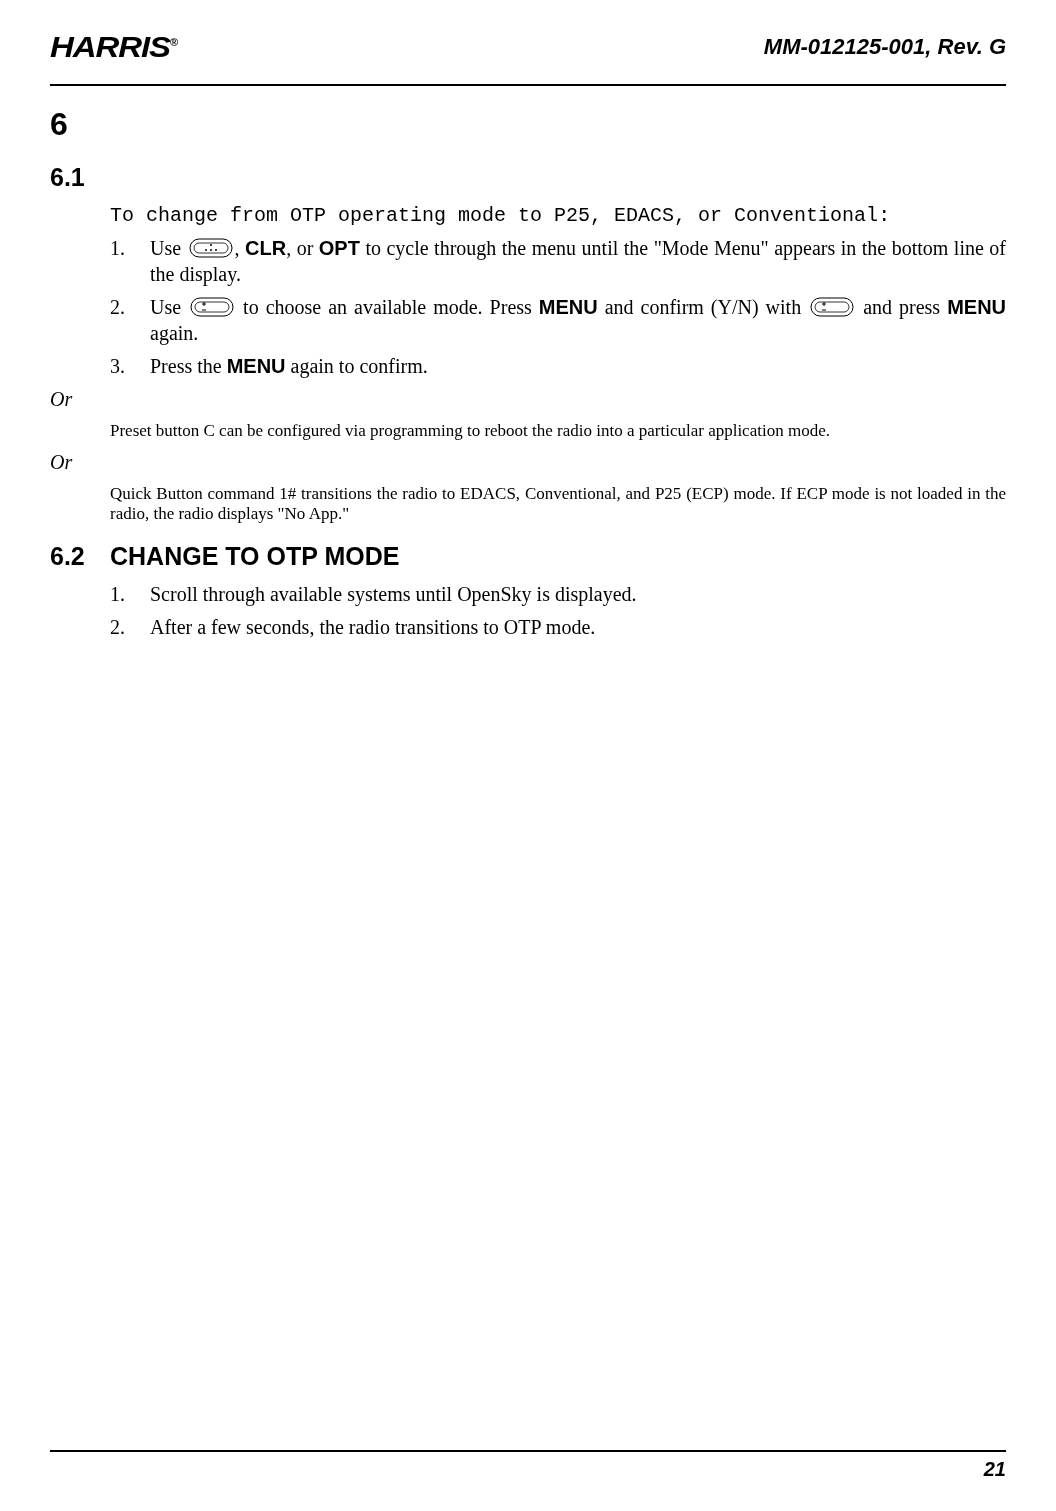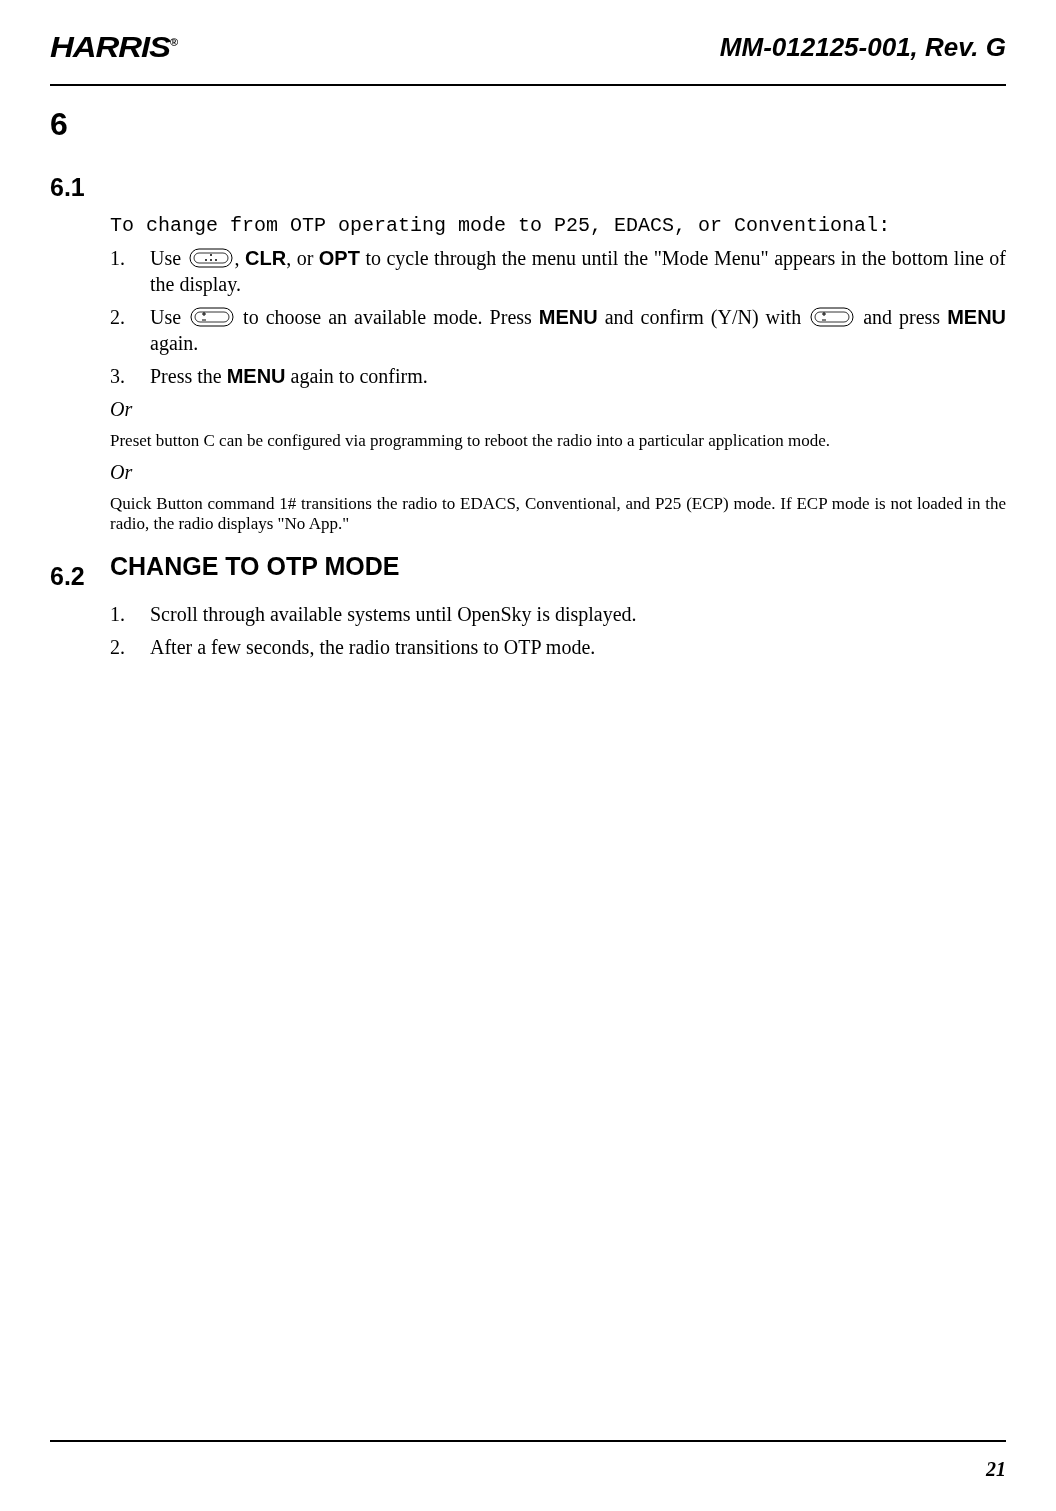--- a/index.html
+++ b/index.html
@@ -34,21 +34,21 @@
     }
     .logo .reg {
       font-size: 10px;
       vertical-align: super;
       font-style: normal;
     }
     .doc-id {
       font-family: Arial, Helvetica, sans-serif;
       font-weight: bold;
       font-style: italic;
-      font-size: 26px;
+      font-size: 22px;
     }
     h1 {
       font-family: Arial, Helvetica, sans-serif;
       font-weight: bold;
       font-size: 32px;
       margin-top: 8px;
       margin-bottom: 20px;
       display: flex;
       gap: 28px;
     }
@@ -59,21 +59,20 @@
       font-family: Arial, Helvetica, sans-serif;
       font-weight: bold;
       font-size: 25px;
       margin-top: 18px;
       margin-bottom: 12px;
       display: flex;
       gap: 22px;
     }
     h2 .num {
       min-width: 38px;
-      margin-top: 10px;
     }
     .intro {
       font-size: 20px;
       margin-left: 60px;
       margin-bottom: 10px;
       font-family: Liberation Mono, monospace;
     }
     ol {
       list-style: none;
       margin-left: 60px;
@@ -87,21 +86,20 @@
     }
     ol li .li-num {
       min-width: 22px;
     }
     ol li .li-body {
       flex: 1;
     }
     .or {
       font-style: italic;
       font-size: 20px;
-      margin-left: 60px;
       margin-bottom: 10px;
     }
     .para {
       font-size: 17px;
       margin-left: 60px;
       margin-bottom: 10px;
       text-align: justify;
     }
     .sans-bold {
       font-family: Arial, Helvetica, sans-serif;
@@ -112,25 +110,25 @@
       vertical-align: middle;
       margin: 0 2px;
     }
     .footer {
       position: absolute;
       bottom: 30px;
       left: 50px;
       right: 50px;
       border-top: 2px solid black;
       text-align: right;
-      font-family: Liberation Serif, serif;
-      font-weight: bold;
-      font-style: italic;
-      font-size: 20px;
-      padding-top: 16px;
+      font-family: Liberation Sans, sans-serif;
+      font-weight: bold;
+      font-style: italic;
+      font-size: 20px;
+      padding-top: 6px;
     }
   </style>
 </head>
 <body>
 
 <div class="header">
   <div class="logo">
     <span>HARRIS</span><span class="reg">®</span>
   </div>
   <div class="doc-id">MM-012125-001, Rev. G</div>

